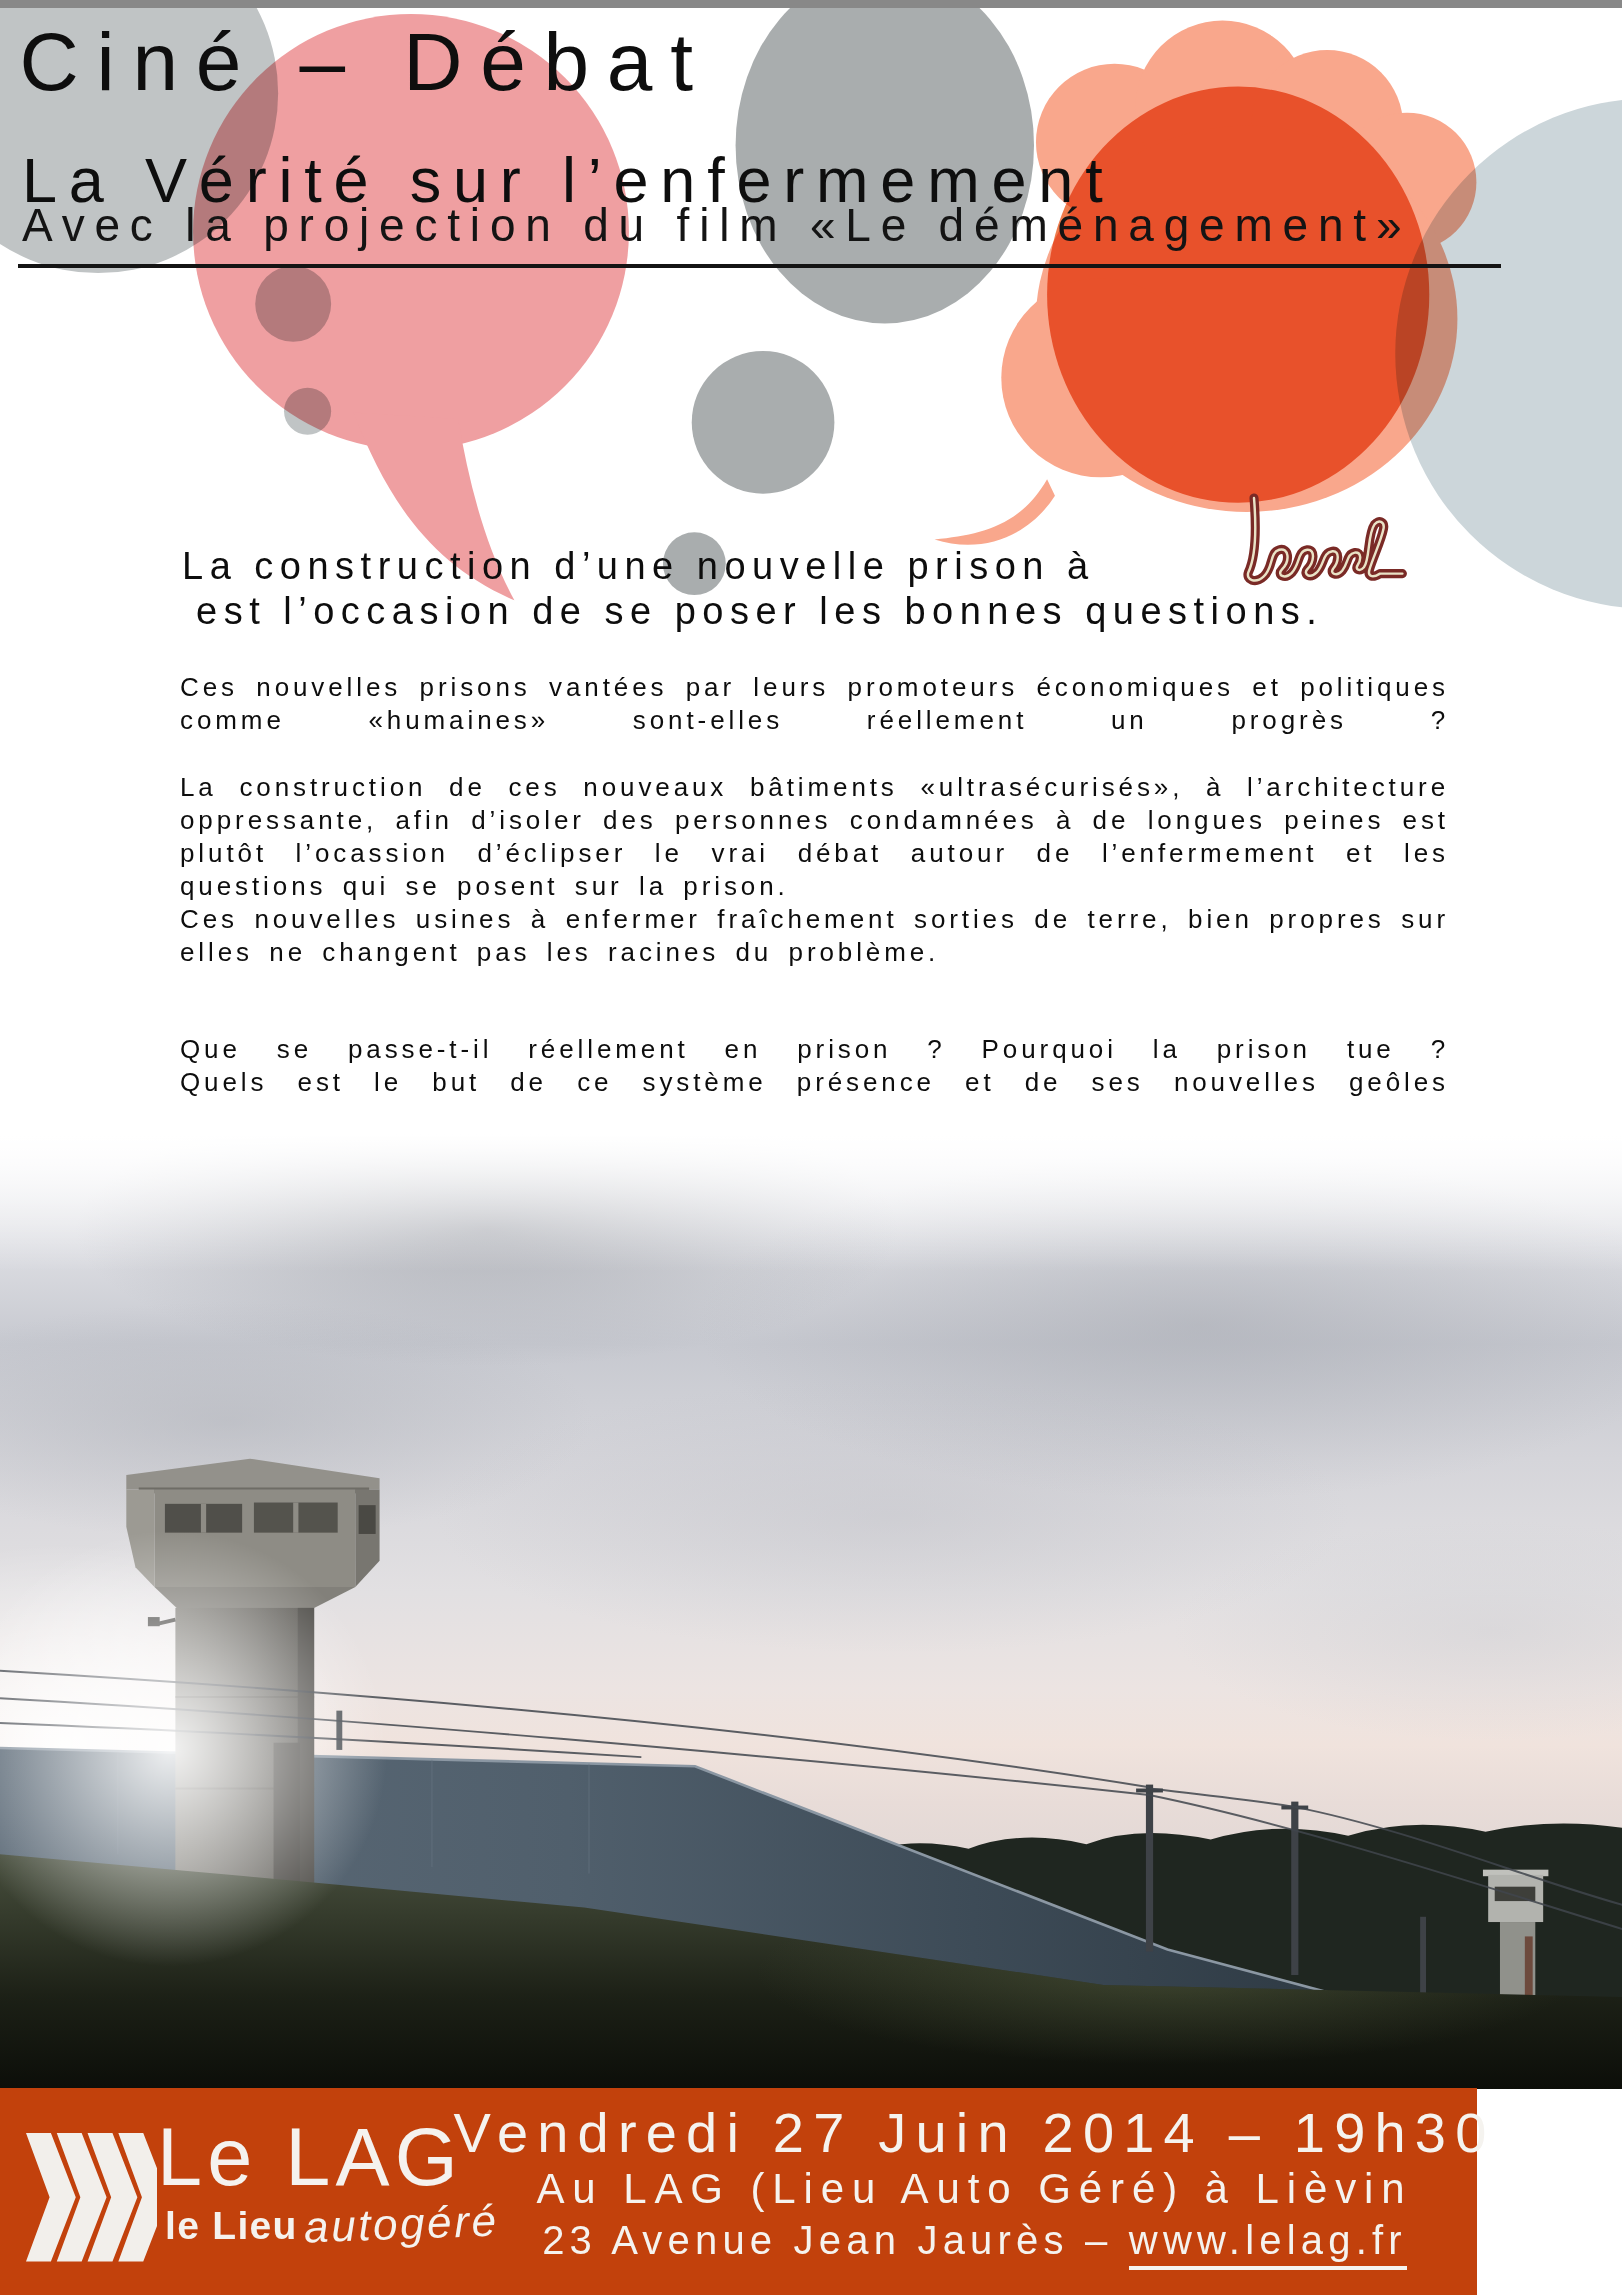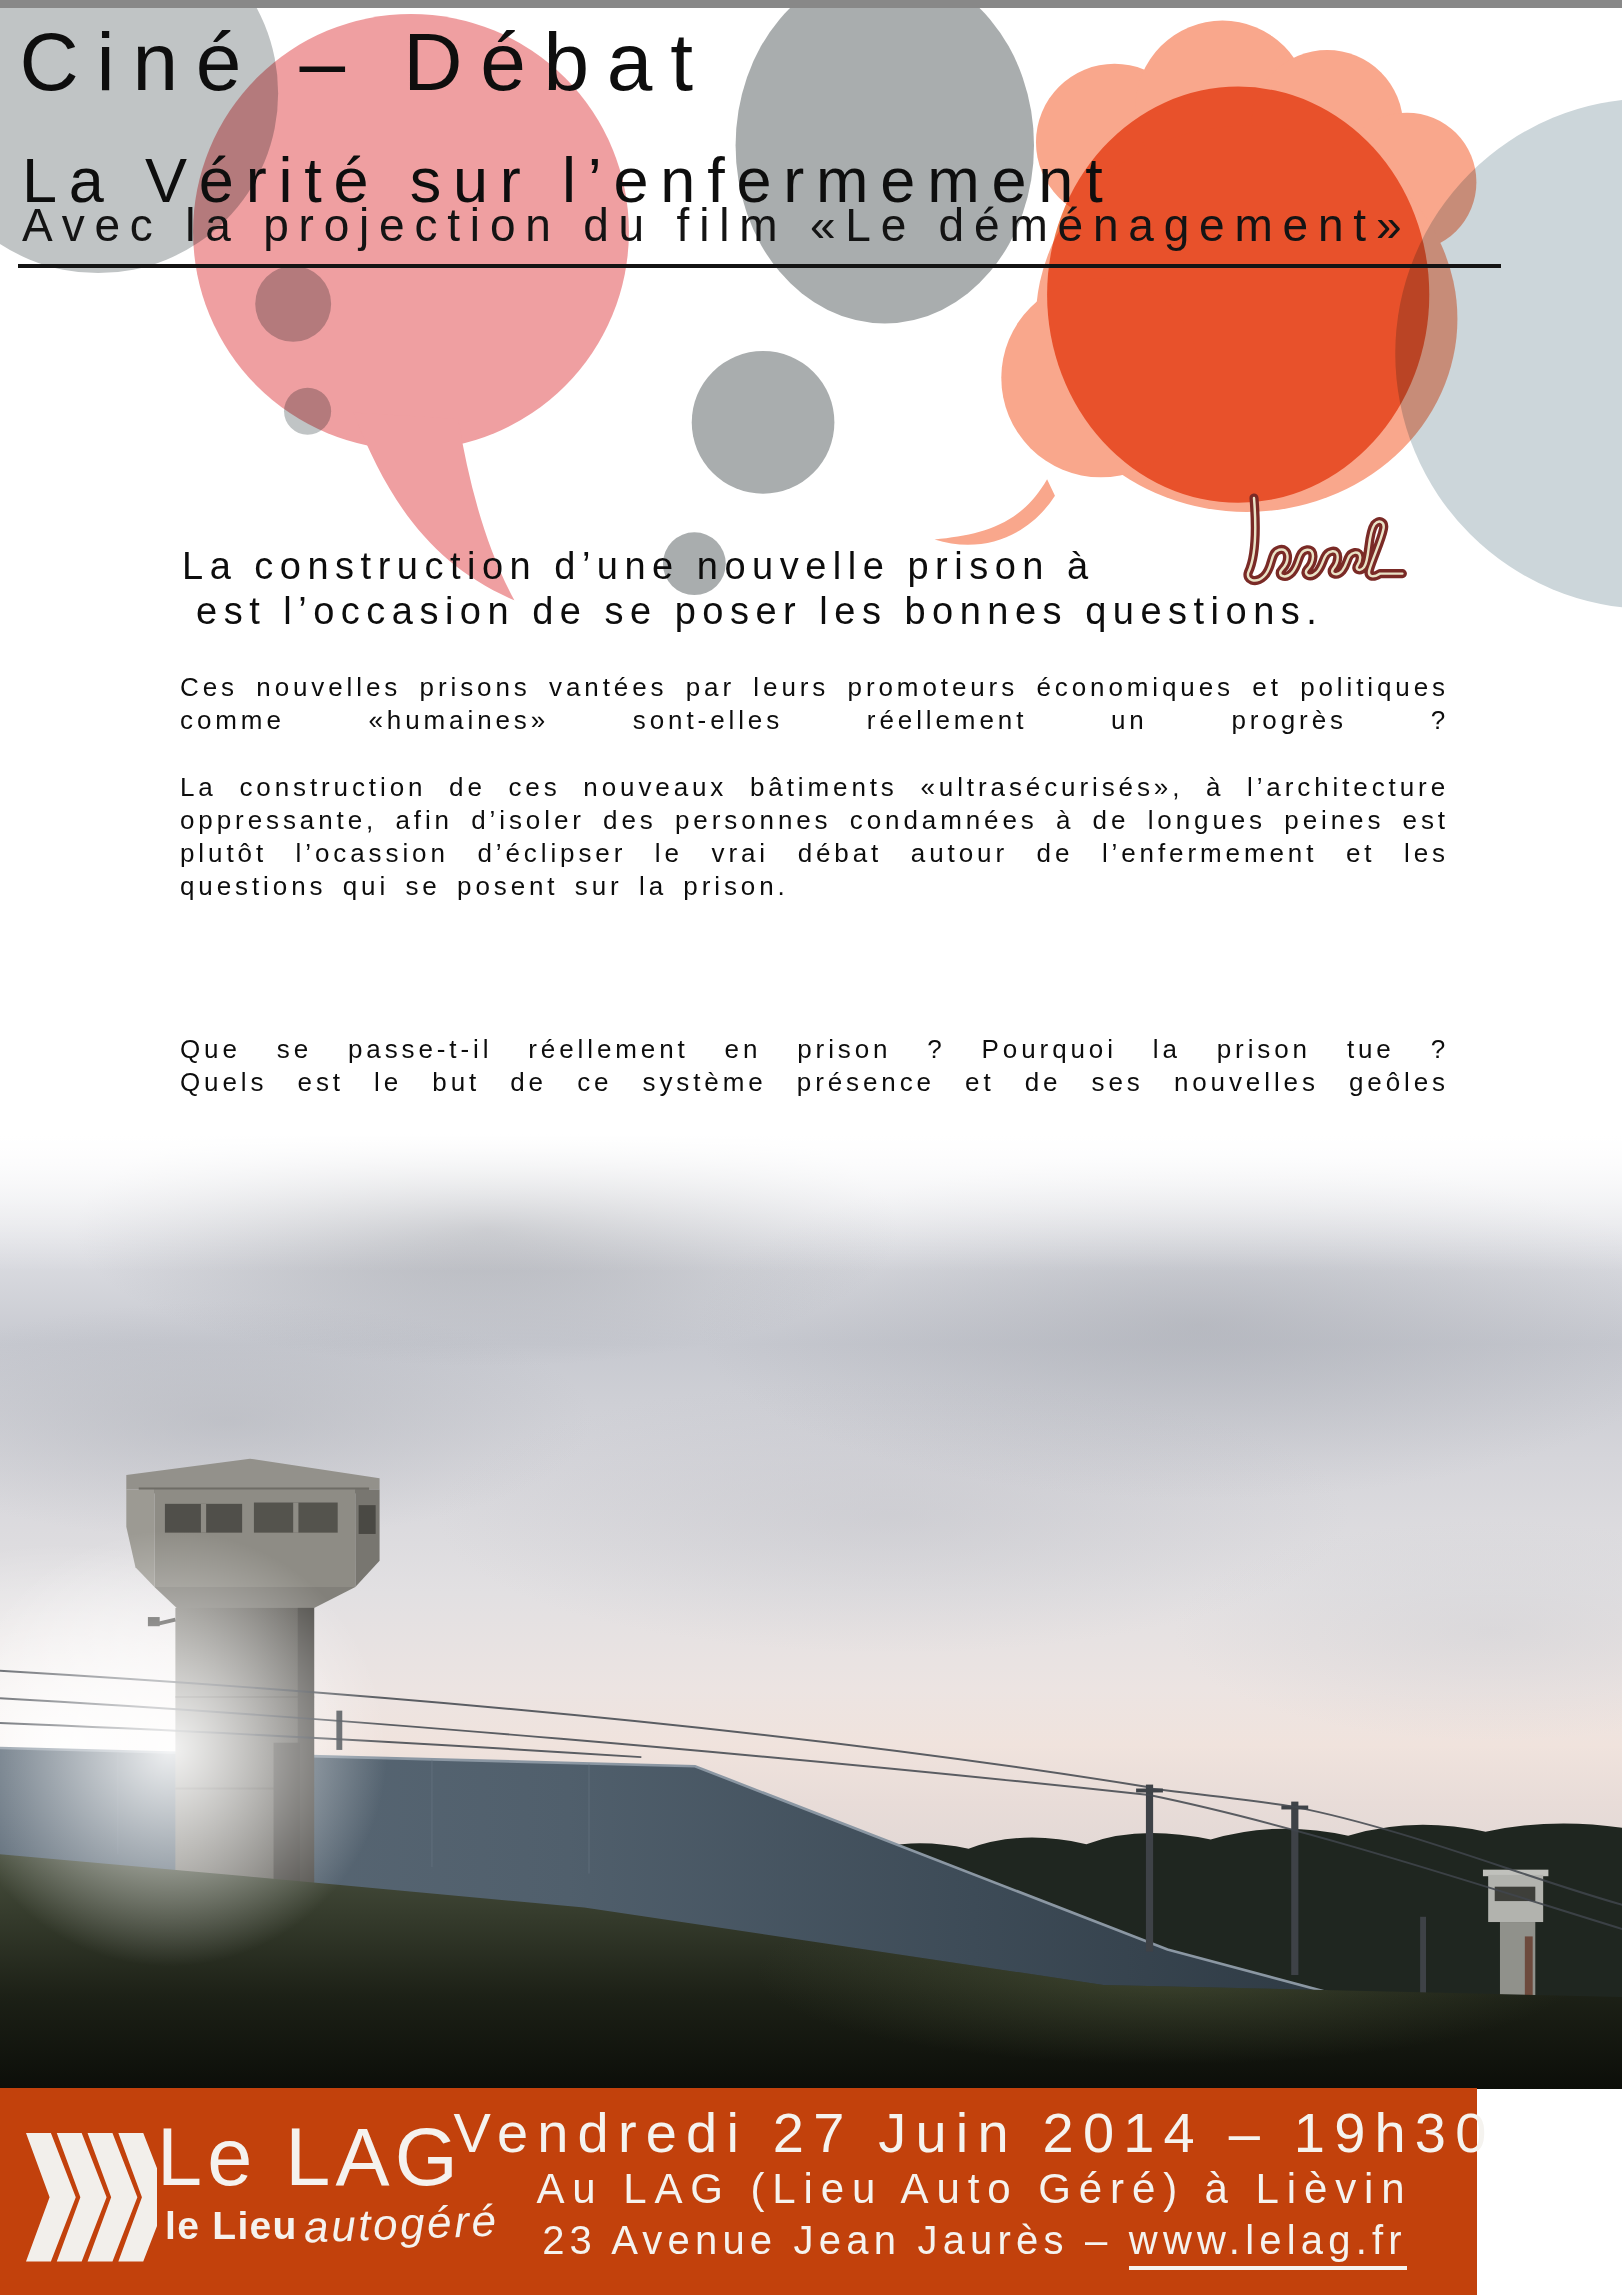--- a/index.html
+++ b/index.html
@@ -113,20 +113,21 @@
     <path d="M40,10 C44,60 42,95 32,116 C28,127 42,133 54,122 C68,109 62,88 76,84 C90,80 92,100 80,112
              C72,120 84,127 94,117 C106,104 102,86 116,84 C128,83 126,102 116,112 C110,119 120,126 130,116
              C141,104 138,88 152,86 C163,85 161,102 153,111 C148,118 158,123 166,114 C175,103 172,90 184,88
              C194,87 193,99 188,106 C184,112 191,116 197,109 C206,97 202,62 212,48 C218,40 227,44 225,54
              C222,70 210,95 205,112 C202,122 209,125 220,118 L252,118" fill="none" stroke="#e9e2c6" stroke-width="3.5" stroke-linecap="round" stroke-linejoin="round"></path>
   </svg>
 
   <div class="para p1 last-just">Ces nouvelles prisons vantées par leurs promoteurs économiques et politiques comme «humaines» sont-elles réellement un progrès ?</div>
   <div class="para p23">
     <div style="text-align:justify;">La construction de ces nouveaux bâtiments «ultrasécurisés», à l’architecture oppressante, afin d’isoler des personnes condamnées à de longues peines est plutôt l’ocassion d’éclipser le vrai débat autour de l’enfermement et les questions qui se posent sur la prison.</div>
+    <div style="text-align:justify;">Ces nouvelles usines à enfermer fraîchement sorties de terre, bien propres sur elles ne changent pas les racines du problème.</div>
   </div>
   <div class="para p4">
     <div class="last-just" style="text-align:justify;text-align-last:justify;">Que se passe-t-il réellement en prison ? Pourquoi la prison tue ?</div>
     <div class="last-just" style="text-align:justify;text-align-last:justify;">Quels est le but de ce système présence et de ses nouvelles geôles</div>
   </div>
 
   <div class="photo">
     <svg class="photo-scene" width="1623" height="955" viewBox="0 0 2480 1459">
       <defs>
         <linearGradient id="wg" x1="0" y1="0" x2="1" y2="0">

